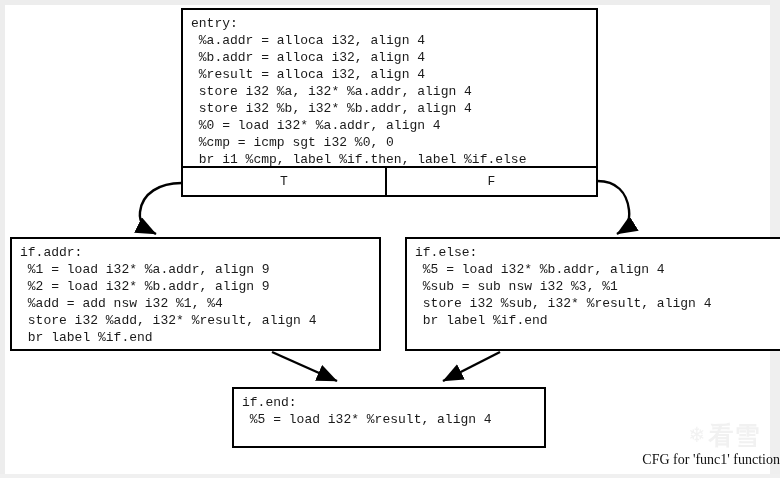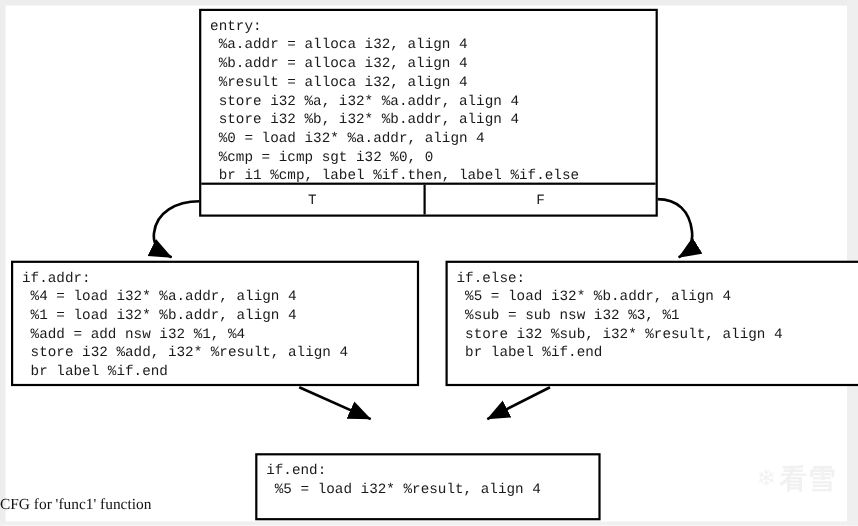--- a/index.html
+++ b/index.html
@@ -105,41 +105,40 @@
     left: 405px;
     top: 237px;
     width: 431px;
     height: 114px;
   }
   #end-block {
     left: 232px;
     top: 387px;
     width: 314px;
     height: 61px;
-    margin-top: 25px;
   }
 
   
   #edges {
     position: absolute;
     left: 0;
     top: 0;
     width: 780px;
     height: 478px;
     z-index: 2;
     pointer-events: none;
   }
 
   
   #caption {
     position: absolute;
     left: 0;
     top: 452px;
     width: 780px;
-    text-align: left;
+    text-align: right;
     font-family: "Liberation Serif", "DejaVu Serif", serif;
     font-size: 14px;
     color: #111111;
     z-index: 6;
   }
 
   
   #watermark {
     position: absolute;
     left: 688px;
@@ -196,21 +195,21 @@
 
   <div class="block" id="entry-block">
     <pre class="block-code"><span class="line">entry:</span><span class="line"> %a.addr = alloca i32, align 4</span><span class="line"> %b.addr = alloca i32, align 4</span><span class="line"> %result = alloca i32, align 4</span><span class="line"> store i32 %a, i32* %a.addr, align 4</span><span class="line"> store i32 %b, i32* %b.addr, align 4</span><span class="line"> %0 = load i32* %a.addr, align 4</span><span class="line"> %cmp = icmp sgt i32 %0, 0</span><span class="line"> br i1 %cmp, label %if.then, label %if.else</span></pre>
     <div class="port-row">
       <div class="port-cell port-left">T</div>
       <div class="port-cell port-right">F</div>
     </div>
   </div>
 
   <div class="block" id="then-block">
-    <pre class="block-code"><span class="line">if.addr:</span><span class="line"> %4 = load i32* %a.addr, align 4</span><span class="line"> %1 = load i32* %b.addr, align 4</span><span class="line"> %add = add nsw i32 %1, %4</span><span class="line"> store i32 %add, i32* %result, align 4</span><span class="line"> br label %if.end</span></pre>
+    <pre class="block-code"><span class="line">if.addr:</span><span class="line"> %1 = load i32* %a.addr, align 9</span><span class="line"> %2 = load i32* %b.addr, align 9</span><span class="line"> %add = add nsw i32 %1, %4</span><span class="line"> store i32 %add, i32* %result, align 4</span><span class="line"> br label %if.end</span></pre>
   </div>
 
   <div class="block" id="else-block">
     <pre class="block-code"><span class="line">if.else:</span><span class="line"> %5 = load i32* %b.addr, align 4</span><span class="line"> %sub = sub nsw i32 %3, %1</span><span class="line"> store i32 %sub, i32* %result, align 4</span><span class="line"> br label %if.end</span></pre>
   </div>
 
   <div class="block" id="end-block">
     <pre class="block-code"><span class="line">if.end:</span><span class="line"> %5 = load i32* %result, align 4</span></pre>
   </div>
 

